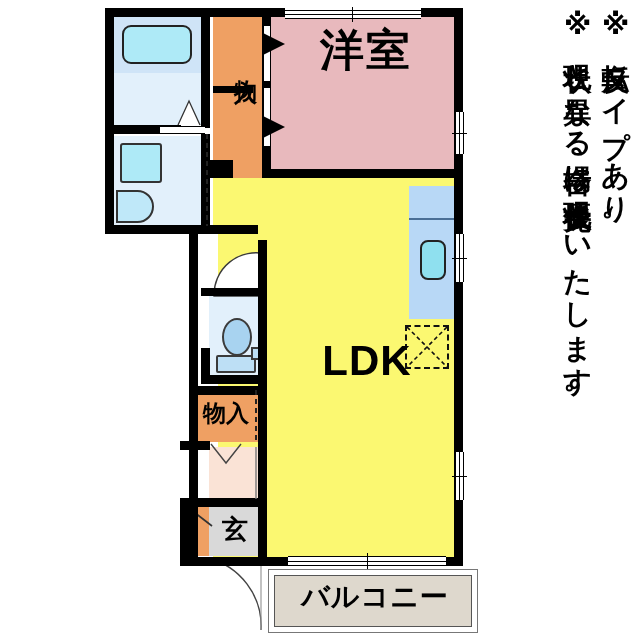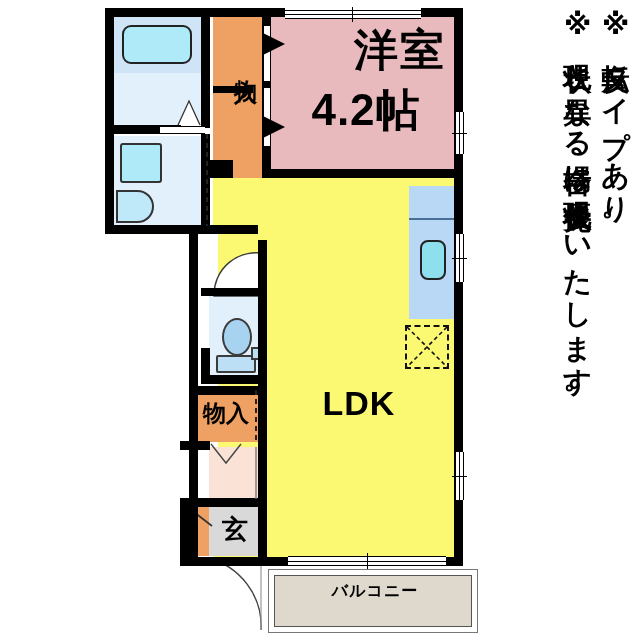--- a/index.html
+++ b/index.html
@@ -203,30 +203,29 @@
   <svg class="abs" style="left:203px;top:134px;width:8px;height:92px;">
     <line x1="4" y1="0" x2="4" y2="92" stroke="#222" stroke-width="2" stroke-dasharray="5 4"></line>
   </svg>
   <svg class="abs" style="left:252px;top:390px;width:8px;height:54px;">
     <line x1="4" y1="0" x2="4" y2="54" stroke="#222" stroke-width="2" stroke-dasharray="5 4"></line>
   </svg>
   <svg class="abs" style="left:252px;top:447px;width:8px;height:52px;">
     <line x1="4" y1="0" x2="4" y2="52" stroke="#777" stroke-width="1.4"></line>
   </svg>
 
-  <div class="room-label" style="left:286px;top:28px;width:160px;font-size:44px;letter-spacing:2px;text-align:right;">洋室</div>
-  <div class="room-label" style="left:286px;top:88px;width:160px;font-size:44px;letter-spacing:1px;">4.2帖</div>
-
-  <div class="room-label" style="left:289px;top:340px;width:140px;font-size:34px;letter-spacing:1px;margin-top:46px;">LDK</div>
+  <div class="room-label" style="left:286px;top:28px;width:160px;font-size:44px;letter-spacing:2px;">洋室</div>
+
+  <div class="room-label" style="left:297px;top:340px;width:140px;font-size:42px;letter-spacing:1px;">LDK</div>
 
   <div class="room-label" style="left:216px;top:32px;width:44px;font-size:23px;line-height:1.25;
               writing-mode:vertical-rl;text-orientation:upright;height:60px;">物入</div>
 
   <div class="room-label" style="left:196px;top:402px;width:60px;font-size:23px;">物入</div>
 
   <div class="room-label" style="left:214px;top:516px;width:42px;font-size:26px;">玄</div>
 
-  <div class="room-label" style="left:290px;top:583px;width:170px;font-size:16px;letter-spacing:1px;">バルコニー</div>
+  <div class="room-label" style="left:290px;top:583px;width:170px;font-size:28px;letter-spacing:1px;">バルコニー</div>
 
   <div class="vtext" style="right:10px;top:8px;height:300px;font-size:28px;">※反転タイプあり。</div>
   <div class="vtext" style="right:48px;top:8px;height:560px;font-size:28px;">※現状と異なる場合は現状優先といたします。</div>
 
 </div>
 
 </body></html>

